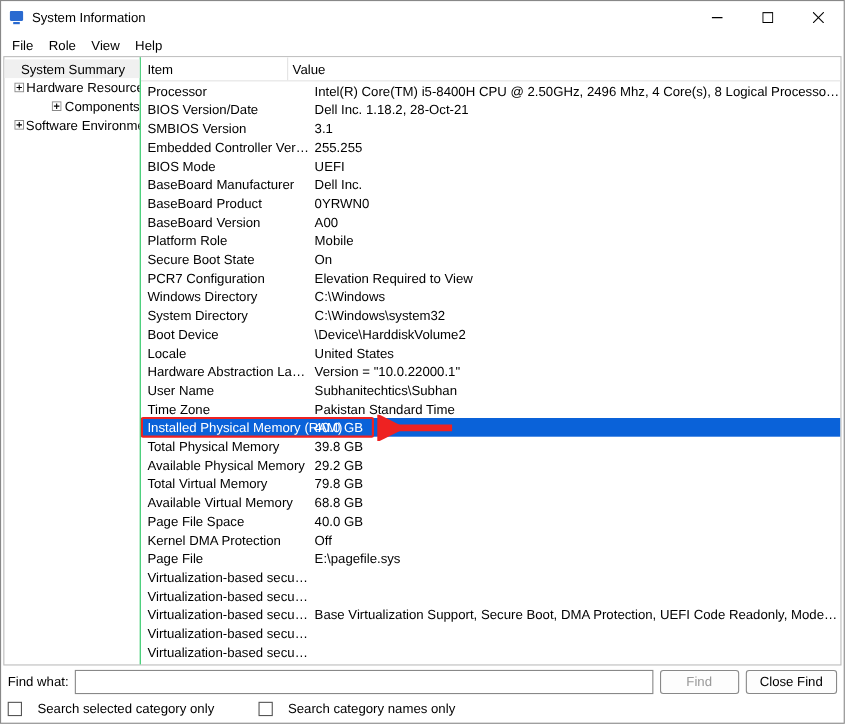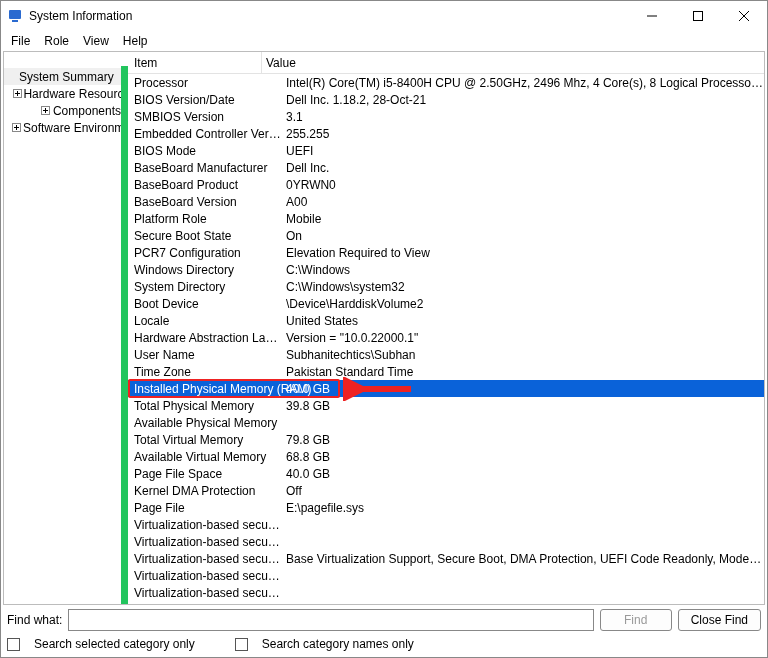--- a/index.html
+++ b/index.html
@@ -13,21 +13,21 @@
   .winbtns { display: flex; height: 100%; }
   .winbtn { width: 46px; display: flex; align-items: center; justify-content: center; }
   .winbtn svg { stroke: #000; stroke-width: 1; fill: none; }
 
   
   .menubar { height: 20px; display: flex; align-items: center; padding: 0 4px; gap: 2px; }
   .menubar span { padding: 2px 6px; cursor: default; }
 
   
   .main { flex: 1; display: flex; border: 1px solid #bcbcbc; margin: 0 2px; min-height: 0; }
-  .tree { width: 124px; border-right: 7px solid #22c55e; padding: 2px 0; overflow: hidden; margin-top: 14px; }
+  .tree { width: 124px; border-right: 1px solid #22c55e; padding: 2px 0; overflow: hidden; }
   .tree-row { display: flex; align-items: center; height: 17px; white-space: nowrap; padding-left: 2px; }
   .tree-row.sel { background: #f0f0f0; }
   .tree-row .expander { width: 12px; height: 12px; display:inline-flex; align-items:center; justify-content:center; margin-right:1px;}
   .tree-row .expander svg { stroke:#777; fill:none; }
   .tree-row .lbl { font-size: 12px; overflow:hidden; text-overflow: clip; }
 
   .listwrap { flex: 1; overflow: hidden; display: flex; flex-direction: column; }
   .list-header { height: 22px; display: flex; align-items:center; border-bottom: 1px solid #e3e3e3; font-weight: 400; color:#000; background:#fff; }
   .list-header .col-item { width: 134px; padding-left: 6px; border-right: 1px solid #e3e3e3; height:100%; display:flex; align-items:center;}
   .list-header .col-value { flex: 1; padding-left: 4px; height:100%; display:flex; align-items:center;}
@@ -209,20 +209,21 @@
         <div class="row sel">
           <div class="c-item">Installed Physical Memory (RAM)</div>
           <div class="c-value">40.0 GB</div>
         </div>
         <div class="row">
           <div class="c-item">Total Physical Memory</div>
           <div class="c-value">39.8 GB</div>
         </div>
         <div class="row">
           <div class="c-item">Available Physical Memory</div>
+          <div class="c-value">29.2 GB</div>
         </div>
         <div class="row">
           <div class="c-item">Total Virtual Memory</div>
           <div class="c-value">79.8 GB</div>
         </div>
         <div class="row">
           <div class="c-item">Available Virtual Memory</div>
           <div class="c-value">68.8 GB</div>
         </div>
         <div class="row">

